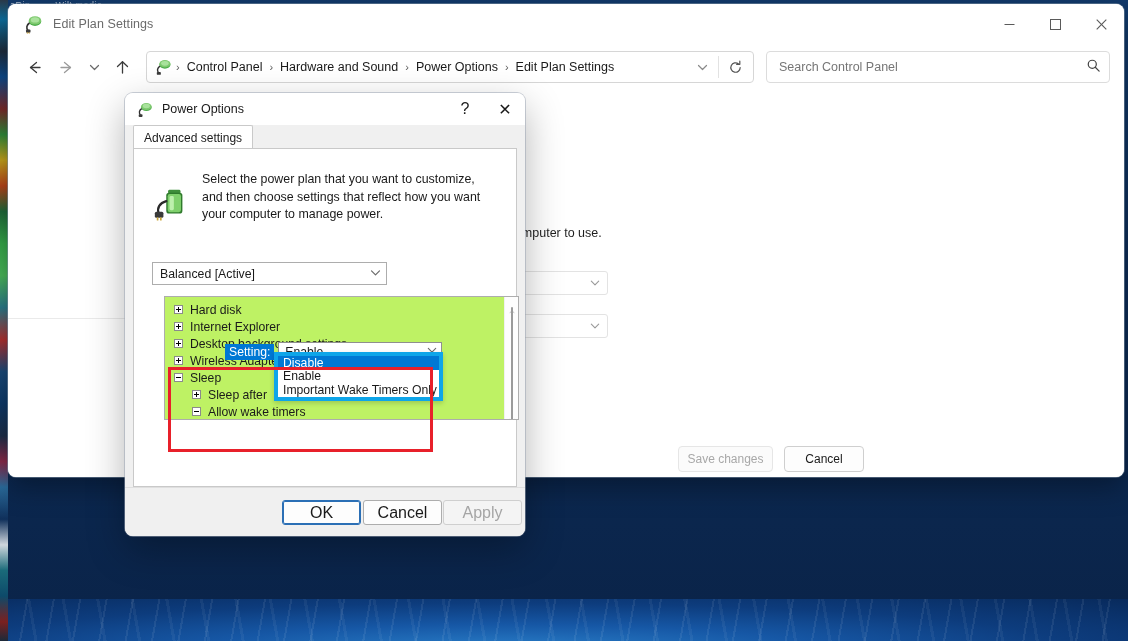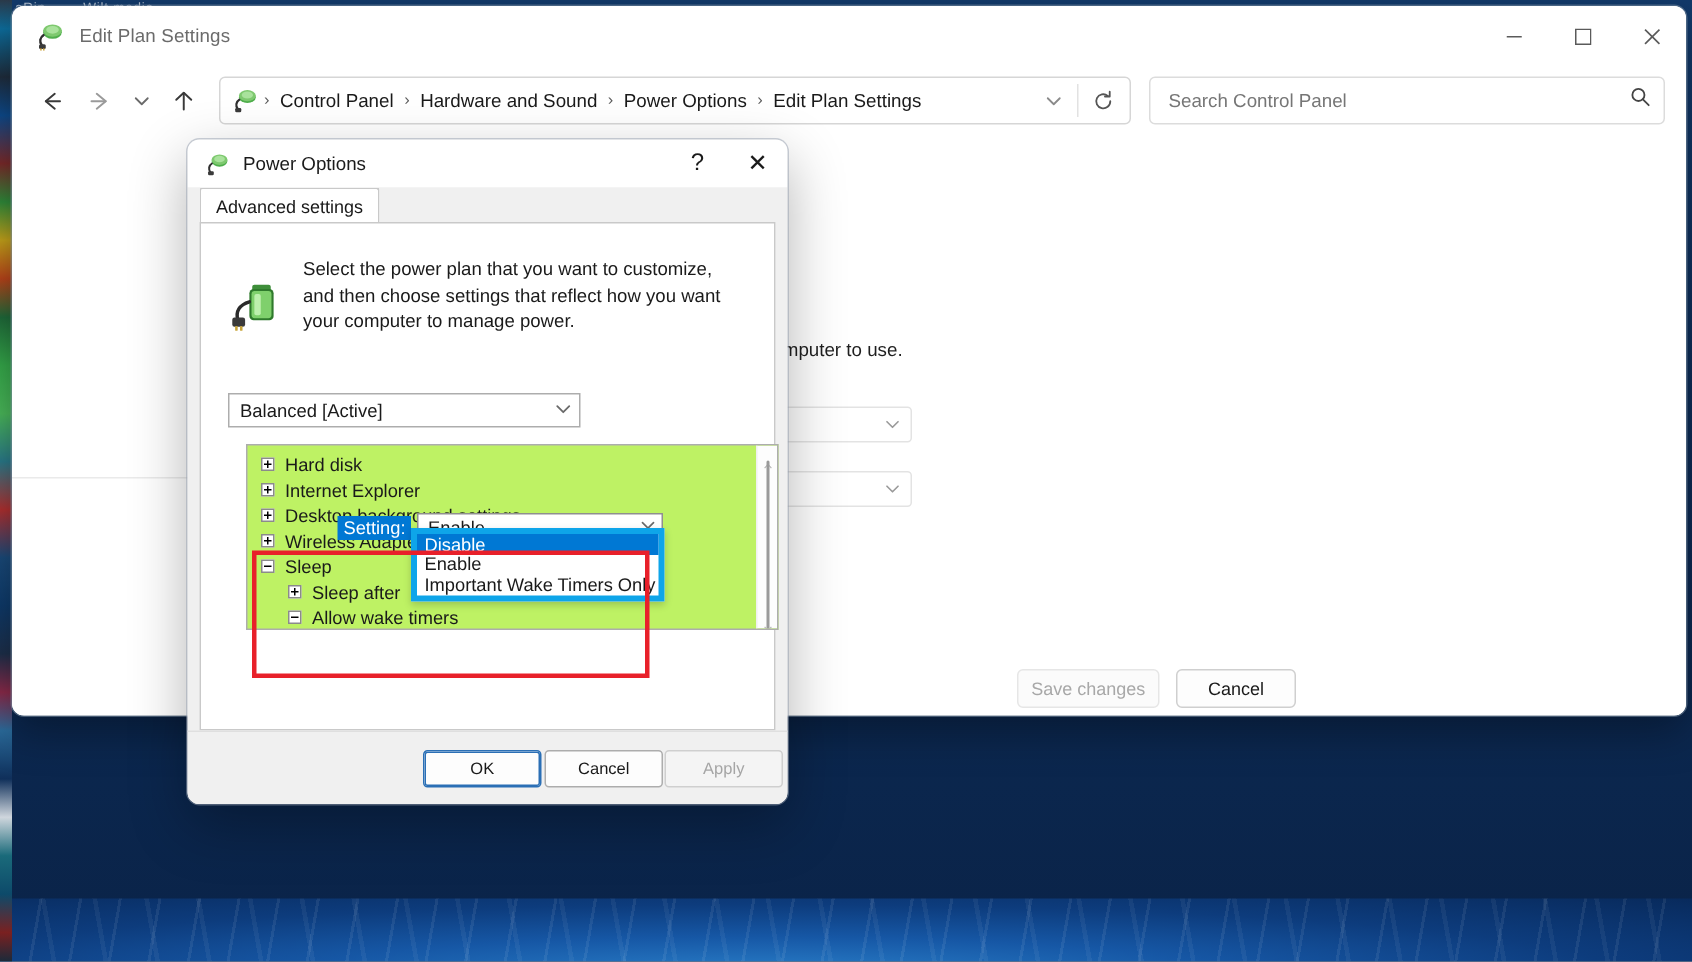--- a/index.html
+++ b/index.html
@@ -288,21 +288,21 @@
   }
 
   #po-footer {
     position:absolute; left:0; right:0; bottom:0; height:49px;
     background:#f0f0f0; border-top:1px solid #dfdfdf;
   }
   .po-btn {
     position:absolute; top:12px; height:25px; width:79px;
     border:1px solid #adadad; background:#fdfdfd;
     display:flex; align-items:center; justify-content:center;
-    font-size:11px; color:#1a1a1a; border-radius:3px;
+    font-size:16px; color:#1a1a1a; border-radius:3px;
   }
   #po-ok { left:157px; border:1px solid #2b6fb5; box-shadow:0 0 0 1px #2b6fb5 inset; }
   #po-cancel { left:238px; }
   #po-apply { left:318px; color:#a5a5a5; background:#f4f4f4; border-color:#cfcfcf; }
 </style>
 </head>
 <body>
 
 <div id="desktop">
   <div id="desktop-bottom"></div>

